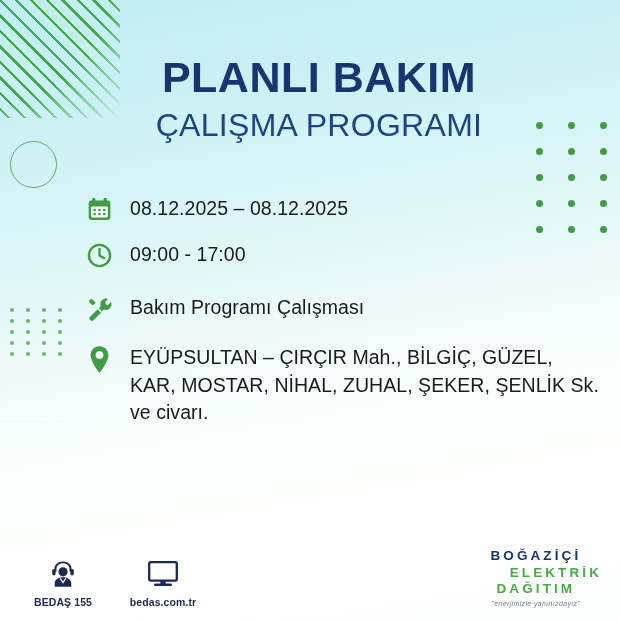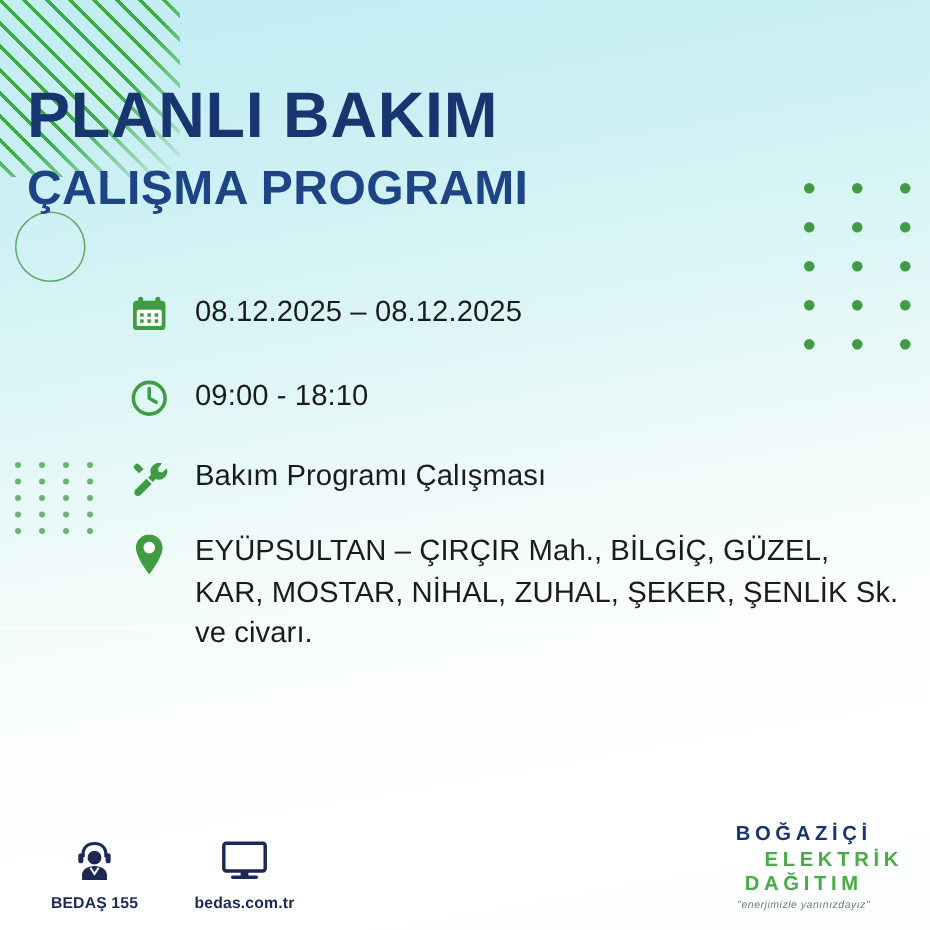--- a/index.html
+++ b/index.html
@@ -64,33 +64,33 @@
   .dots-right span { width: 7px; height: 7px; }
 
   .dots-left {
     left: 10px; top: 308px;
     grid-template-columns: repeat(4, 16px);
     grid-template-rows: repeat(5, 11px);
   }
   .dots-left span { width: 4px; height: 4px; opacity: 0.75; }
 
   
-  .titles { position: absolute; left: 0; right: 0; top: 56px; }
+  .titles { position: absolute; left: 0; right: 0; top: 56px; text-align: center; }
   .title-main {
     font-size: 43px;
     font-weight: 800;
     letter-spacing: 0.5px;
     color: #17356e;
     line-height: 1.02;
     padding-left: 18px;
   }
   .title-sub {
     margin-top: 7px;
     font-size: 32px;
-    font-weight: 700;
+    font-weight: 400;
     letter-spacing: 0.3px;
     color: #1d4484;
     padding-left: 18px;
   }
 
   
   .info { position: absolute; left: 82px; top: 195px; right: 18px; }
   .row { display: flex; align-items: flex-start; margin-bottom: 17px; }
   .row .ico {
     flex: 0 0 34px; width: 34px; height: 32px;
@@ -98,21 +98,21 @@
     padding-top: 1px;
   }
   .row .txt {
     margin-left: 14px;
     font-size: 19.5px;
     color: #1b1b1b;
     line-height: 1.42;
     letter-spacing: 0.05px;
   }
   .row-loc .txt { max-width: 500px; }
-  .row-date { margin-bottom: 24px; text-align: right; }
+  .row-date { margin-bottom: 14px; text-align: right; }
   .row-time { margin-bottom: 21px; }
   .row-work { margin-bottom: 18px; text-align: center; }
 
   
   .footer { position: absolute; left: 0; right: 0; bottom: 0; height: 86px; }
   .social { position: absolute; left: 28px; bottom: 12px; display: flex; gap: 30px; }
   .social-item { width: 70px; text-align: center; }
   .social-item .glyph { height: 34px; display: flex; align-items: center; justify-content: center; }
   .social-item .cap {
     margin-top: 5px;
@@ -212,21 +212,21 @@
       <div class="txt">08.12.2025 – 08.12.2025</div>
     </div>
 
     <div class="row row-time">
       <div class="ico">
         <svg width="27" height="27" viewBox="0 0 24 24" aria-hidden="true">
           <circle cx="12" cy="12" r="9.4" fill="none" stroke="#3f9c42" stroke-width="2.1"></circle>
           <path d="M12 6.2 V12 L16.1 14.4" fill="none" stroke="#3f9c42" stroke-width="2.1" stroke-linecap="round" stroke-linejoin="round"></path>
         </svg>
       </div>
-      <div class="txt">09:00 - 18:10</div>
+      <div class="txt">09:00 - 17:00</div>
     </div>
 
     <div class="row row-work">
       <div class="ico">
         <svg width="27" height="27" viewBox="0 0 24 24" aria-hidden="true">
           <g fill="#3f9c42">
             <path d="M19.6 3.6a5 5 0 0 0-5.4 1.1 5 5 0 0 0-1.1 5.4l-1.7 1.7 2.7 2.7 1.7-1.7a5 5 0 0 0 5.4-1.1 5 5 0 0 0 1.1-5.4l-2.6 2.6-2.1-.5-.5-2.1 2.5-2.7z"></path>
             <path d="M10.3 12.6 3.9 19a2.2 2.2 0 1 0 3.1 3.1l6.4-6.4-3.1-3.1z"></path>
             <path d="M4.4 3.5 2.6 5.3a4.2 4.2 0 0 0 .9 1.6l2.5 2.5 2.6-2.6L6.1 4.3a4.2 4.2 0 0 0-1.7-.8z"></path>
             <path d="M9.9 8.6 19.6 18.3a2.2 2.2 0 1 1-3.1 3.1L6.8 11.7l3.1-3.1z" opacity="0"></path>

